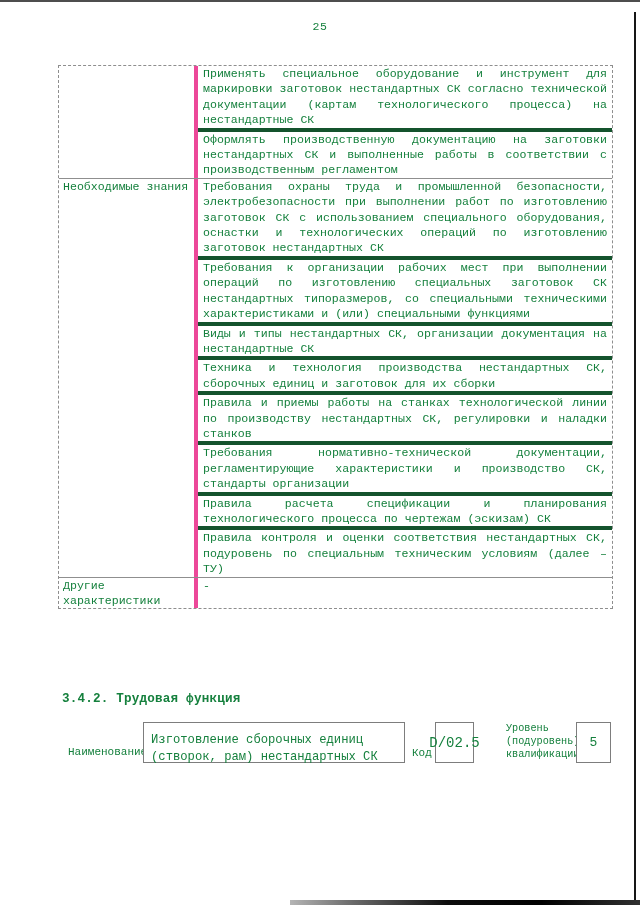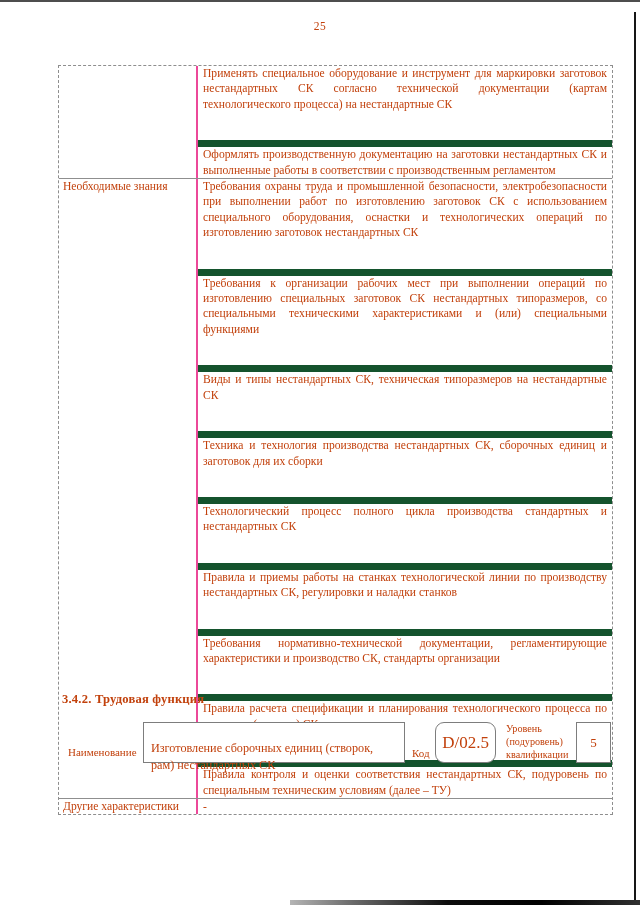--- a/index.html
+++ b/index.html
@@ -1,69 +1,69 @@
 <!DOCTYPE html>
 <html lang="ru"><head>
 <meta charset="utf-8">
 <style>
   html,body{margin:0;padding:0;background:#e8e8e8;}
   .page{
     position:relative;
     width:640px;height:905px;
     background:#ffffff;
     overflow:hidden;
-    font-family:Liberation Serif, serif;
-    color:#c2410c;
+    font-family:Liberation Mono, monospace;
+    color:#15803d;
   }
   
   .edge-top{position:absolute;left:0;top:0;width:640px;height:2px;background:#4e4e4e;}
   .edge-right{position:absolute;left:634px;top:12px;width:2px;height:893px;background:#161616;}
   .edge-bottom{position:absolute;left:290px;top:900px;width:350px;height:5px;
     background:linear-gradient(to right,#b5b5b5,#6a6a6a 18%,#0d0d0d 45%,#000 72%,#303030);}
   
   .page-number{position:absolute;top:20px;left:0;width:640px;text-align:center;
     font-size:11.5px;letter-spacing:.5px;}
   
   .doc-table{
     position:absolute;left:58px;top:65px;width:553px;
     border:1px dashed #8e8e8e;
     font-size:11.6px;line-height:15.4px;
     background:#fff;
   }
   .trow{display:flex;align-items:stretch;}
   .trow + .trow{border-top:1px solid #8f8f8f;}
   .tlabel{
     width:139px;flex:0 0 139px;
-    border-right:2px solid #ec4899;
+    border-right:4px solid #ec4899;
     padding:0 4px;box-sizing:border-box;
   }
   .tcells{flex:1 1 auto;display:flex;flex-direction:column;min-width:0;justify-content:space-between;}
   .tcell{
     padding:0 5px;box-sizing:border-box;
     text-align:justify;text-justify:inter-word;
   }
-  .tcell + .tcell{border-top:7px solid #14532d;margin-top:28px;}
+  .tcell + .tcell{border-top:4px solid #14532d;}
   .tcell.dash{text-align:left;}
   
   .section-heading{
     position:absolute;left:62px;top:692px;
     font-size:12.6px;font-weight:bold;letter-spacing:.2px;
   }
   
   .fn-label{position:absolute;font-size:11px;line-height:12.5px;}
   .fn-box{
     position:absolute;border:1px solid #7d7d7d;background:#fff;
     box-sizing:border-box;
   }
   .fn-name-label{left:68px;top:746px;width:80px;}
   .fn-name-box{left:143px;top:722px;width:262px;height:41px;
-    font-size:12.2px;line-height:16.5px;padding:17px 7px;}
+    font-size:12.2px;line-height:16.5px;padding:9px 7px;}
   .fn-code-label{left:412px;top:747px;}
-  .fn-code-box{left:435px;top:722px;width:61px;height:41px;
-    display:flex;align-items:center;justify-content:center;font-size:17px;border-radius:9px;}
+  .fn-code-box{left:435px;top:722px;width:39px;height:41px;
+    display:flex;align-items:center;justify-content:center;font-size:14px;}
   .fn-level-label{left:506px;top:723px;width:72px;font-size:10.2px;line-height:12.8px;}
   .fn-level-box{left:576px;top:722px;width:35px;height:41px;
     display:flex;align-items:center;justify-content:center;font-size:13px;}
 </style>
 </head>
 <body>
 
 <div class="page">
 
   <div class="edge-top"></div>
@@ -80,23 +80,22 @@
         <div class="tcell">Применять специальное оборудование и инструмент для маркировки заготовок нестандартных СК согласно технической документации (картам технологического процесса) на нестандартные СК</div>
         <div class="tcell">Оформлять производственную документацию на заготовки нестандартных СК и выполненные работы в соответствии с производственным регламентом</div>
       </div>
     </div>
 
     <div class="trow">
       <div class="tlabel">Необходимые знания</div>
       <div class="tcells">
         <div class="tcell">Требования охраны труда и промышленной безопасности, электробезопасности при выполнении работ по изготовлению заготовок СК с использованием специального оборудования, оснастки и технологических операций по изготовлению заготовок нестандартных СК</div>
         <div class="tcell">Требования к организации рабочих мест при выполнении операций по изготовлению специальных заготовок СК нестандартных типоразмеров, со специальными техническими характеристиками и (или) специальными функциями</div>
-        <div class="tcell">Виды и типы нестандартных СК, техническая типоразмеров на нестандартные СК</div>
+        <div class="tcell">Виды и типы нестандартных СК, организации документация на нестандартные СК</div>
         <div class="tcell">Техника и технология производства нестандартных СК, сборочных единиц и заготовок для их сборки</div>
-        <div class="tcell">Технологический процесс полного цикла производства стандартных и нестандартных СК</div>
         <div class="tcell">Правила и приемы работы на станках технологической линии по производству нестандартных СК, регулировки и наладки станков</div>
         <div class="tcell">Требования нормативно-технической документации, регламентирующие характеристики и производство СК, стандарты организации</div>
         <div class="tcell">Правила расчета спецификации и планирования технологического процесса по чертежам (эскизам) СК</div>
         <div class="tcell">Правила контроля и оценки соответствия нестандартных СК, подуровень по специальным техническим условиям (далее – ТУ)</div>
       </div>
     </div>
 
     <div class="trow">
       <div class="tlabel">Другие характеристики</div>
       <div class="tcells">

